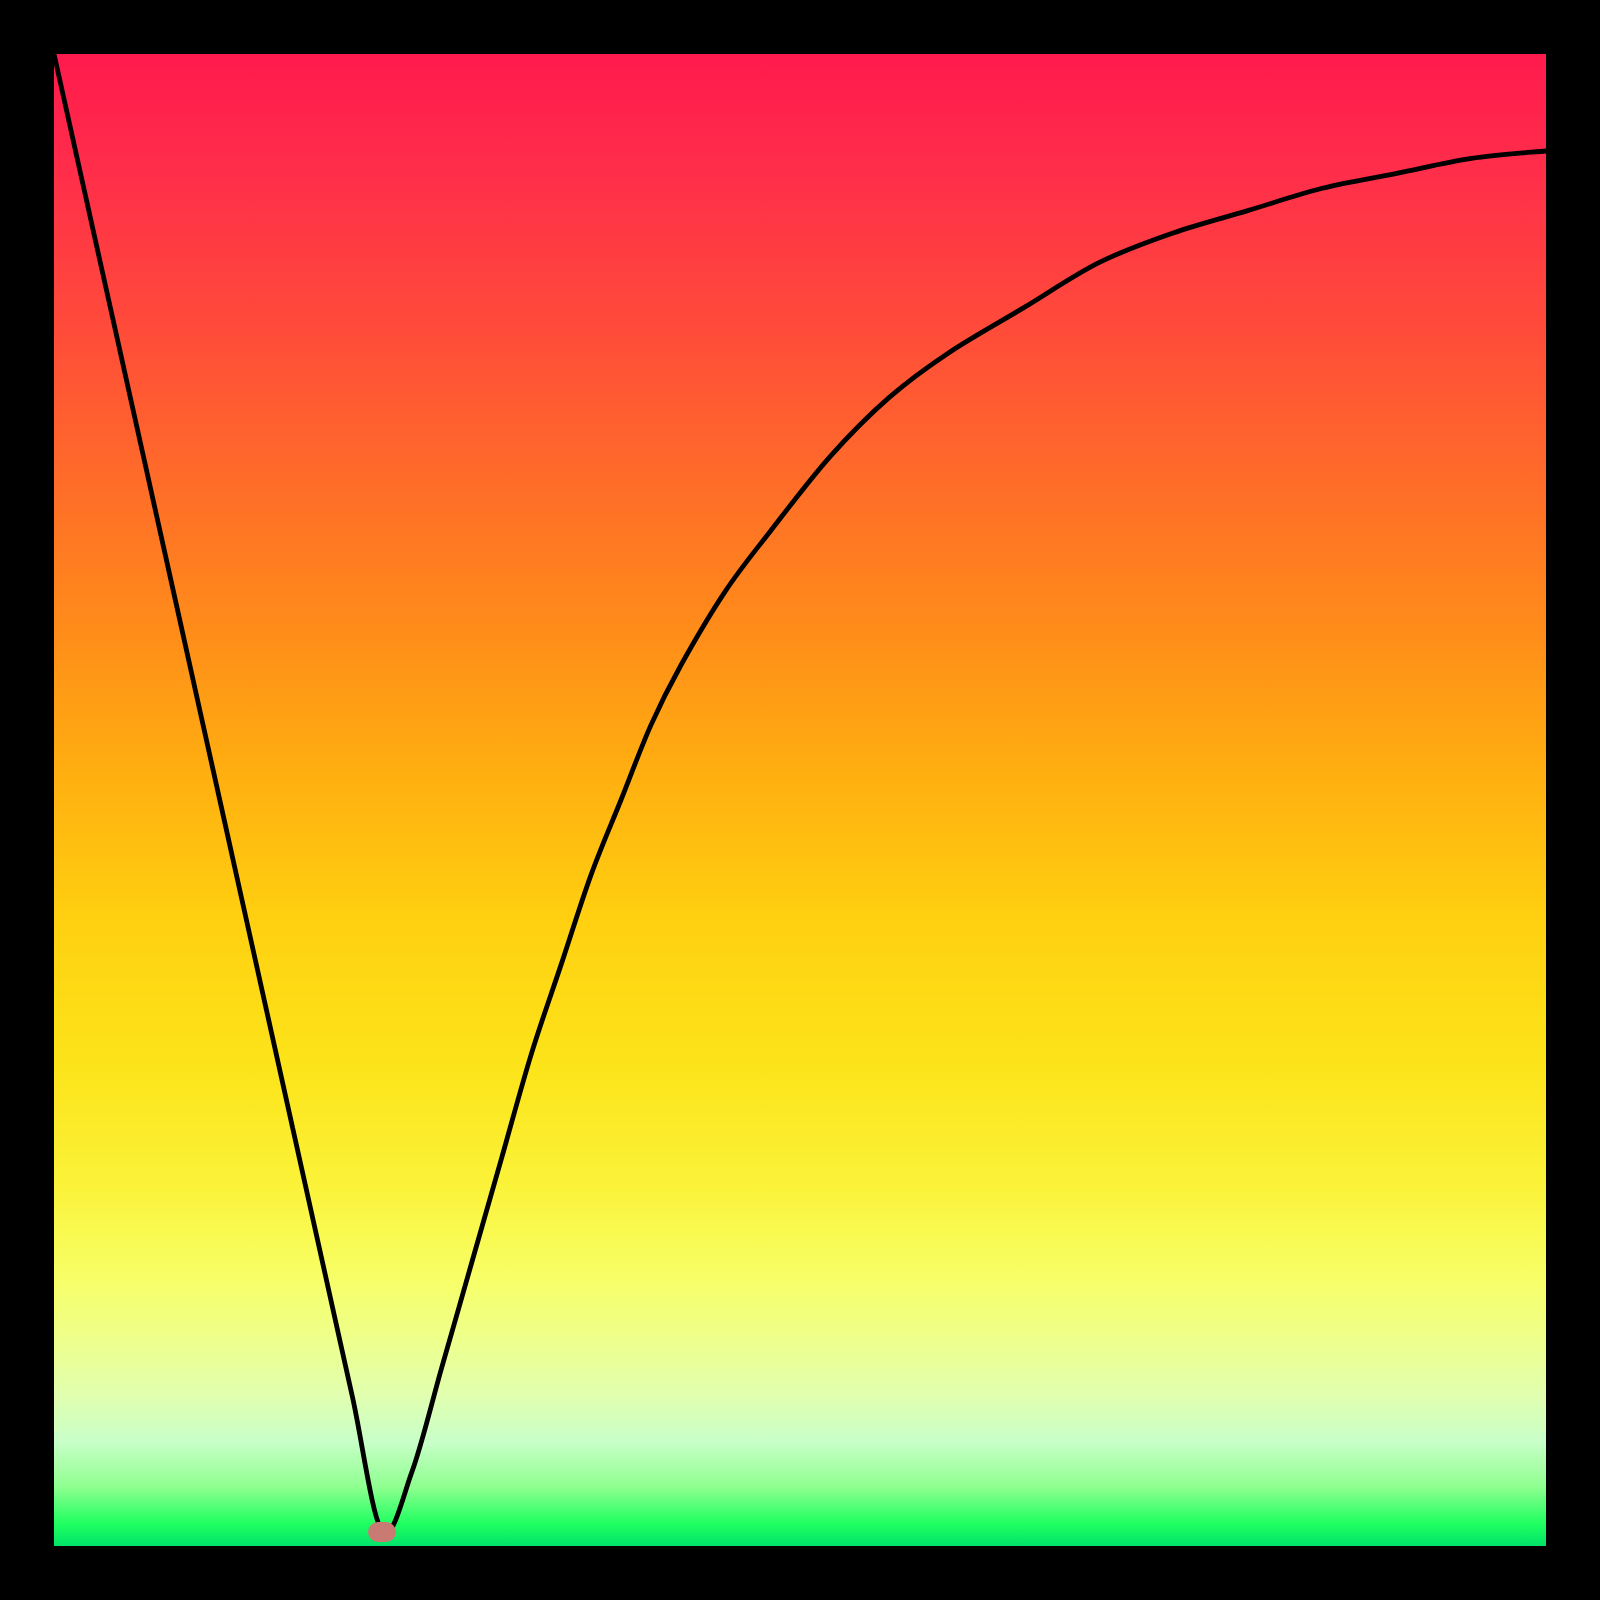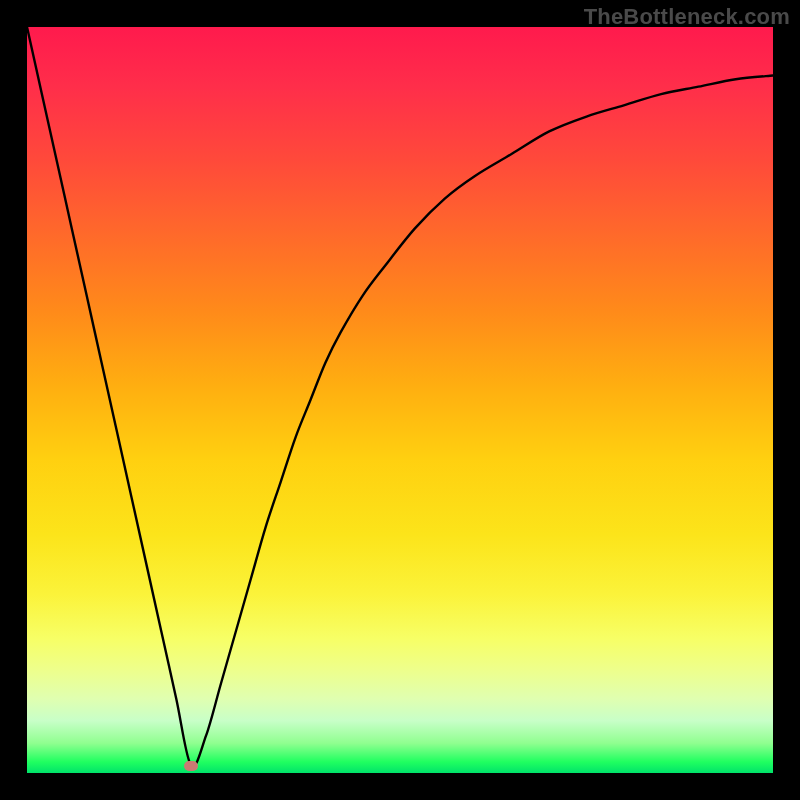--- a/index.html
+++ b/index.html
@@ -62,14 +62,13 @@
 </head>
 <body>
 
 <div class="frame">
   <div class="plot-area">
     <svg class="curve" viewBox="0 0 746 746" preserveAspectRatio="none">
       <path id="curve-path" fill="none" stroke="#000" stroke-width="2.4" stroke-linecap="round" stroke-linejoin="round" d="M 0,0 C 2.486666666666667,11.189999999999998 9.946666666666665,44.75999999999998 14.92,67.13999999999999 C 19.893333333333334,89.52 24.866666666666667,111.90000000000009 29.84,134.2800000000001 C 34.81333333333333,156.66000000000008 39.78666666666666,179.03999999999996 44.76,201.41999999999996 C 49.733333333333334,223.79999999999995 54.70666666666666,246.18 59.68,268.56 C 64.65333333333334,290.94 69.62666666666668,313.32 74.60000000000001,335.7 C 79.57333333333334,358.08 84.54666666666667,380.46 89.52,402.84 C 94.49333333333333,425.21999999999997 99.46666666666668,447.6 104.44000000000001,469.98 C 109.41333333333334,492.36 114.38666666666667,514.74 119.36,537.12 C 124.33333333333333,559.5 129.30666666666667,581.88 134.28,604.26 C 139.25333333333333,626.64 144.2266666666667,649.02 149.20000000000002,671.4 C 154.17333333333335,693.78 159.14666666666668,732.3233333333333 164.12,738.54 C 169.09333333333333,744.7566666666667 174.06666666666666,722.3766666666667 179.04,708.7 C 184.01333333333332,695.0233333333334 188.98666666666668,673.8866666666667 193.96,656.48 C 198.93333333333334,639.0733333333334 203.9066666666667,621.6666666666666 208.88000000000002,604.26 C 213.85333333333335,586.8533333333334 218.82666666666665,569.4466666666666 223.79999999999998,552.04 C 228.7733333333333,534.6333333333333 233.74666666666667,515.9833333333333 238.72,499.82 C 243.69333333333333,483.65666666666664 248.66666666666669,469.98 253.64000000000001,455.06 C 258.61333333333334,440.14 263.58666666666664,423.9766666666667 268.56,410.3 C 273.53333333333336,396.62333333333333 278.50666666666666,385.43333333333334 283.48,373 C 288.4533333333334,360.56666666666666 293.42666666666673,346.89 298.40000000000003,335.7 C 303.37333333333333,324.51 307.10333333333335,317.05 313.32,305.86 C 319.53666666666663,294.67 328.24,279.75 335.7,268.56 C 343.15999999999997,257.37 349.37666666666667,249.90999999999997 358.08,238.71999999999997 C 366.7833333333333,227.52999999999997 377.97333333333336,212.60999999999996 387.92,201.41999999999996 C 397.8666666666667,190.22999999999996 407.8133333333334,180.2833333333334 417.76000000000005,171.58000000000004 C 427.7066666666667,162.8766666666667 436.40999999999997,156.65999999999994 447.59999999999997,149.19999999999993 C 458.78999999999996,141.73999999999992 472.4666666666667,134.28000000000003 484.90000000000003,126.82000000000005 C 497.33333333333337,119.36000000000007 509.7666666666666,110.65666666666674 522.1999999999999,104.44000000000005 C 534.6333333333332,98.22333333333337 547.0666666666666,93.87166666666666 559.5,89.51999999999998 C 571.9333333333334,85.16833333333331 584.3666666666668,82.06000000000004 596.8000000000001,78.33000000000004 C 609.2333333333333,74.60000000000004 621.6666666666667,70.24833333333333 634.1,67.13999999999999 C 646.5333333333333,64.03166666666664 658.9666666666667,62.16666666666663 671.4,59.67999999999995 C 683.8333333333333,57.19333333333327 696.2666666666667,54.0849999999999 708.6999999999999,52.219999999999914 C 721.1333333333332,50.354999999999926 739.7833333333333,49.11166666666666 746,48.49000000000001"></path>
     </svg>
     <div class="marker" id="min-marker" style="left: 164.12px; top: 738.54px;"></div>
   </div>
-  <div class="watermark">TheBottleneck.com</div>
 </div>
 
 </body></html>

